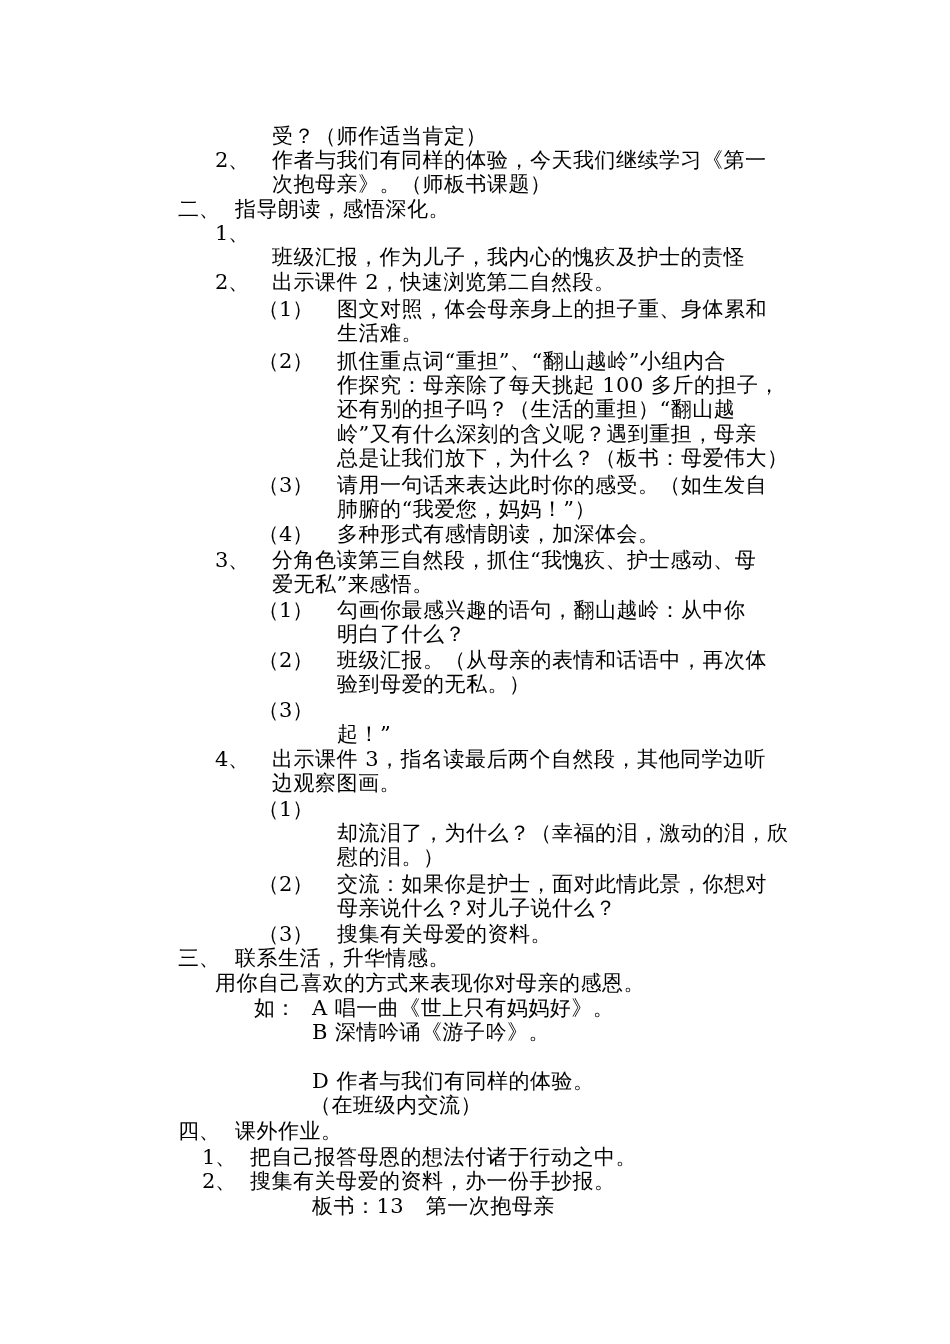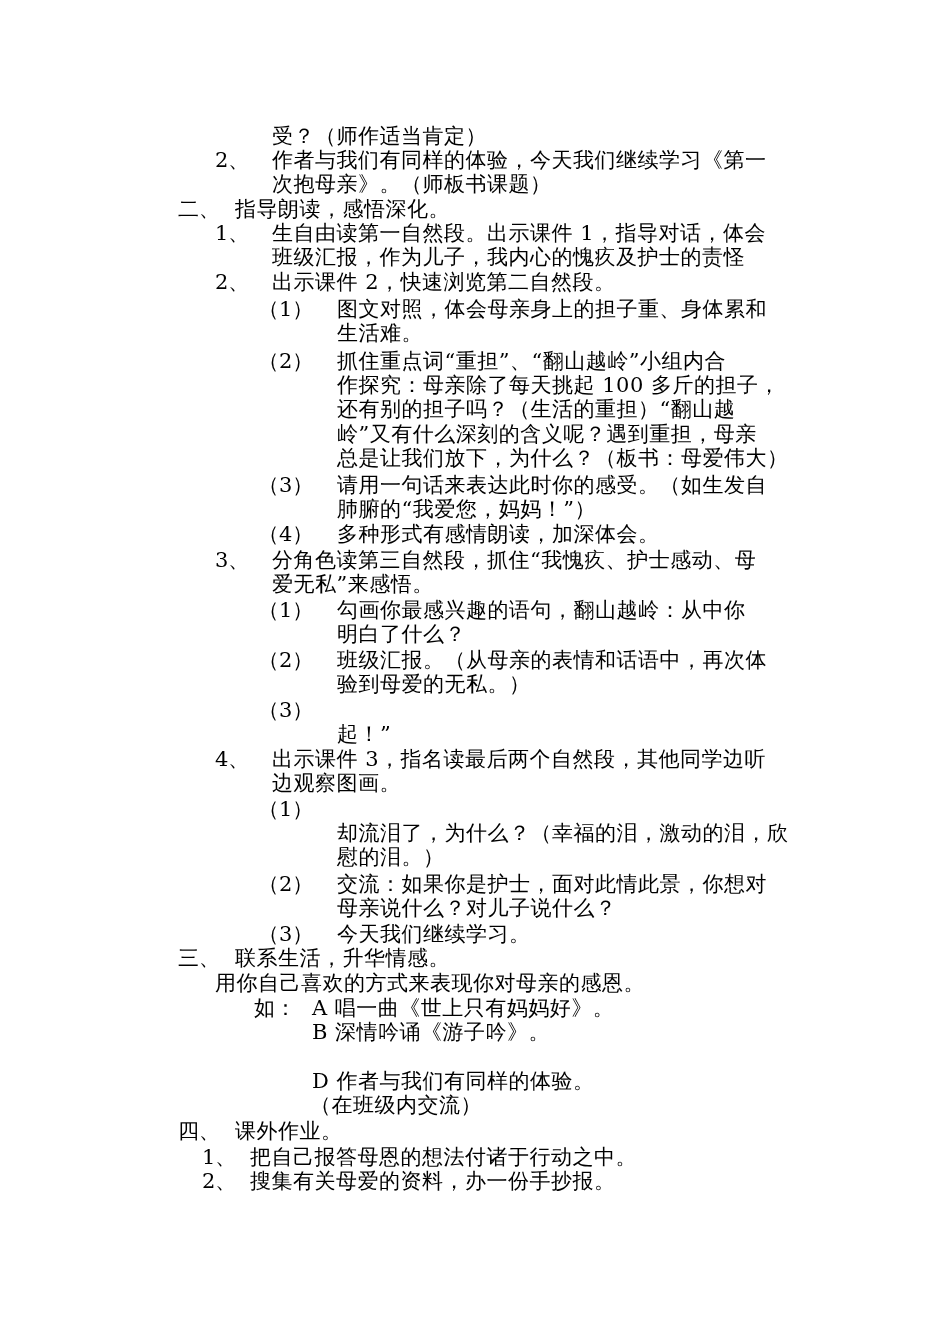--- a/index.html
+++ b/index.html
@@ -17,21 +17,20 @@
   <div class="line" style="left:272px;top:124px">受？（师作适当肯定）</div>
 
   <div class="num" style="left:215px;top:148px">2、</div>
   <div class="line" style="left:272px;top:148px">作者与我们有同样的体验，今天我们继续学习《第一</div>
   <div class="line" style="left:272px;top:172px">次抱母亲》。（师板书课题）</div>
 
   <div class="num" style="left:178px;top:197px">二、</div>
   <div class="line" style="left:235px;top:197px">指导朗读，感悟深化。</div>
 
   <div class="num" style="left:215px;top:221px">1、</div>
-  <div class="line" style="left:272px;top:221px">生自由读第一自然段。出示课件 1，指导对话，体会</div>
   <div class="line" style="left:272px;top:245px">班级汇报，作为儿子，我内心的愧疚及护士的责怪</div>
 
   <div class="num" style="left:215px;top:270px">2、</div>
   <div class="line" style="left:272px;top:270px">出示课件 2，快速浏览第二自然段。</div>
 
   <div class="num" style="left:258px;top:297px">（1）</div>
   <div class="line" style="left:337px;top:297px">图文对照，体会母亲身上的担子重、身体累和</div>
   <div class="line" style="left:337px;top:321px">生活难。</div>
 
   <div class="num" style="left:258px;top:349px">（2）</div>
@@ -69,34 +68,35 @@
 
   <div class="num" style="left:258px;top:797px">（1）</div>
   <div class="line" style="left:337px;top:821px">却流泪了，为什么？（幸福的泪，激动的泪，欣</div>
   <div class="line" style="left:337px;top:845px">慰的泪。）</div>
 
   <div class="num" style="left:258px;top:872px">（2）</div>
   <div class="line" style="left:337px;top:872px">交流：如果你是护士，面对此情此景，你想对</div>
   <div class="line" style="left:337px;top:896px">母亲说什么？对儿子说什么？</div>
 
   <div class="num" style="left:258px;top:922px">（3）</div>
-  <div class="line" style="left:337px;top:922px">今天我们继续学习。</div>
+  <div class="line" style="left:337px;top:922px">搜集有关母爱的资料。</div>
 
   <div class="num" style="left:178px;top:946px">三、</div>
   <div class="line" style="left:235px;top:946px">联系生活，升华情感。</div>
   <div class="line" style="left:215px;top:971px">用你自己喜欢的方式来表现你对母亲的感恩。</div>
 
   <div class="num" style="left:254px;top:996px">如：</div>
   <div class="line" style="left:312px;top:996px">A 唱一曲《世上只有妈妈好》。</div>
   <div class="line" style="left:312px;top:1020px">B 深情吟诵《游子吟》。</div>
   <div class="line" style="left:312px;top:1069px">D 作者与我们有同样的体验。</div>
   <div class="line" style="left:310px;top:1093px">（在班级内交流）</div>
 
   <div class="num" style="left:178px;top:1119px">四、</div>
   <div class="line" style="left:235px;top:1119px">课外作业。</div>
 
   <div class="num" style="left:202px;top:1145px">1、</div>
   <div class="line" style="left:250px;top:1145px">把自己报答母恩的想法付诸于行动之中。</div>
   <div class="num" style="left:202px;top:1169px">2、</div>
   <div class="line" style="left:250px;top:1169px">搜集有关母爱的资料，办一份手抄报。</div>
 
+  <div class="line" style="left:312px;top:1194px">板书：13　第一次抱母亲</div>
 
 </div>
 
 </body></html>

